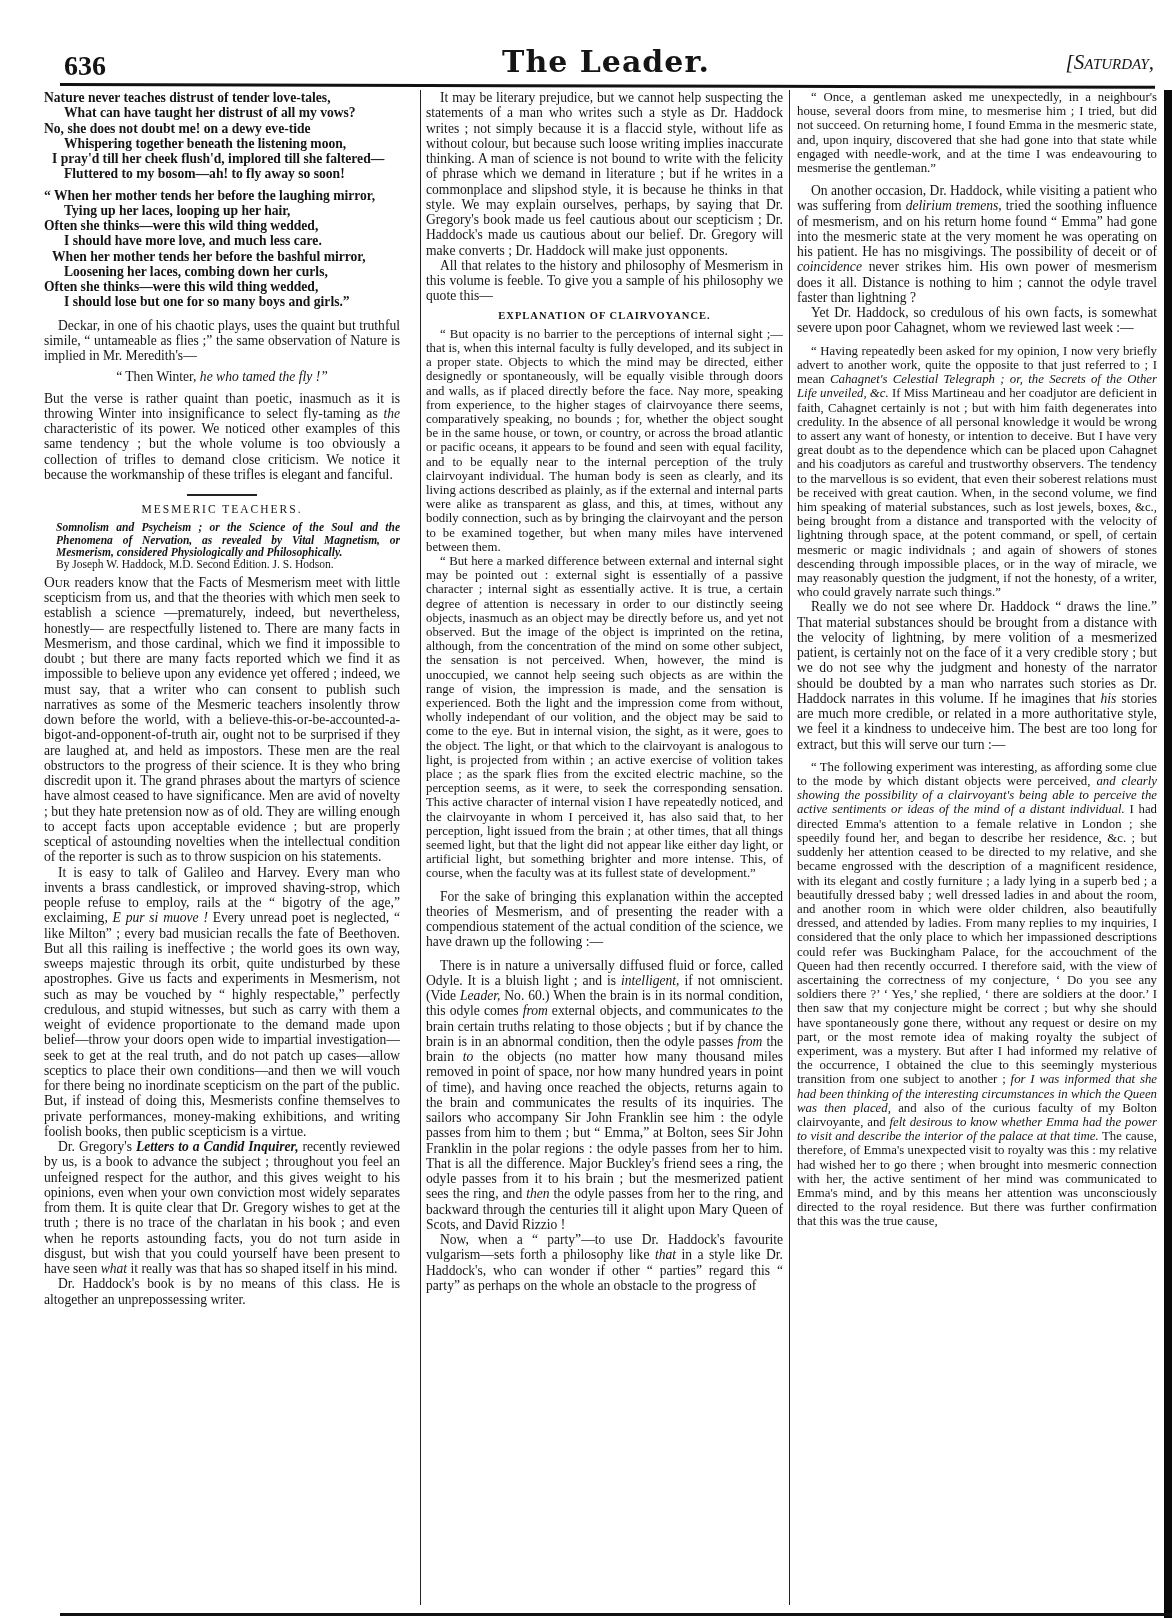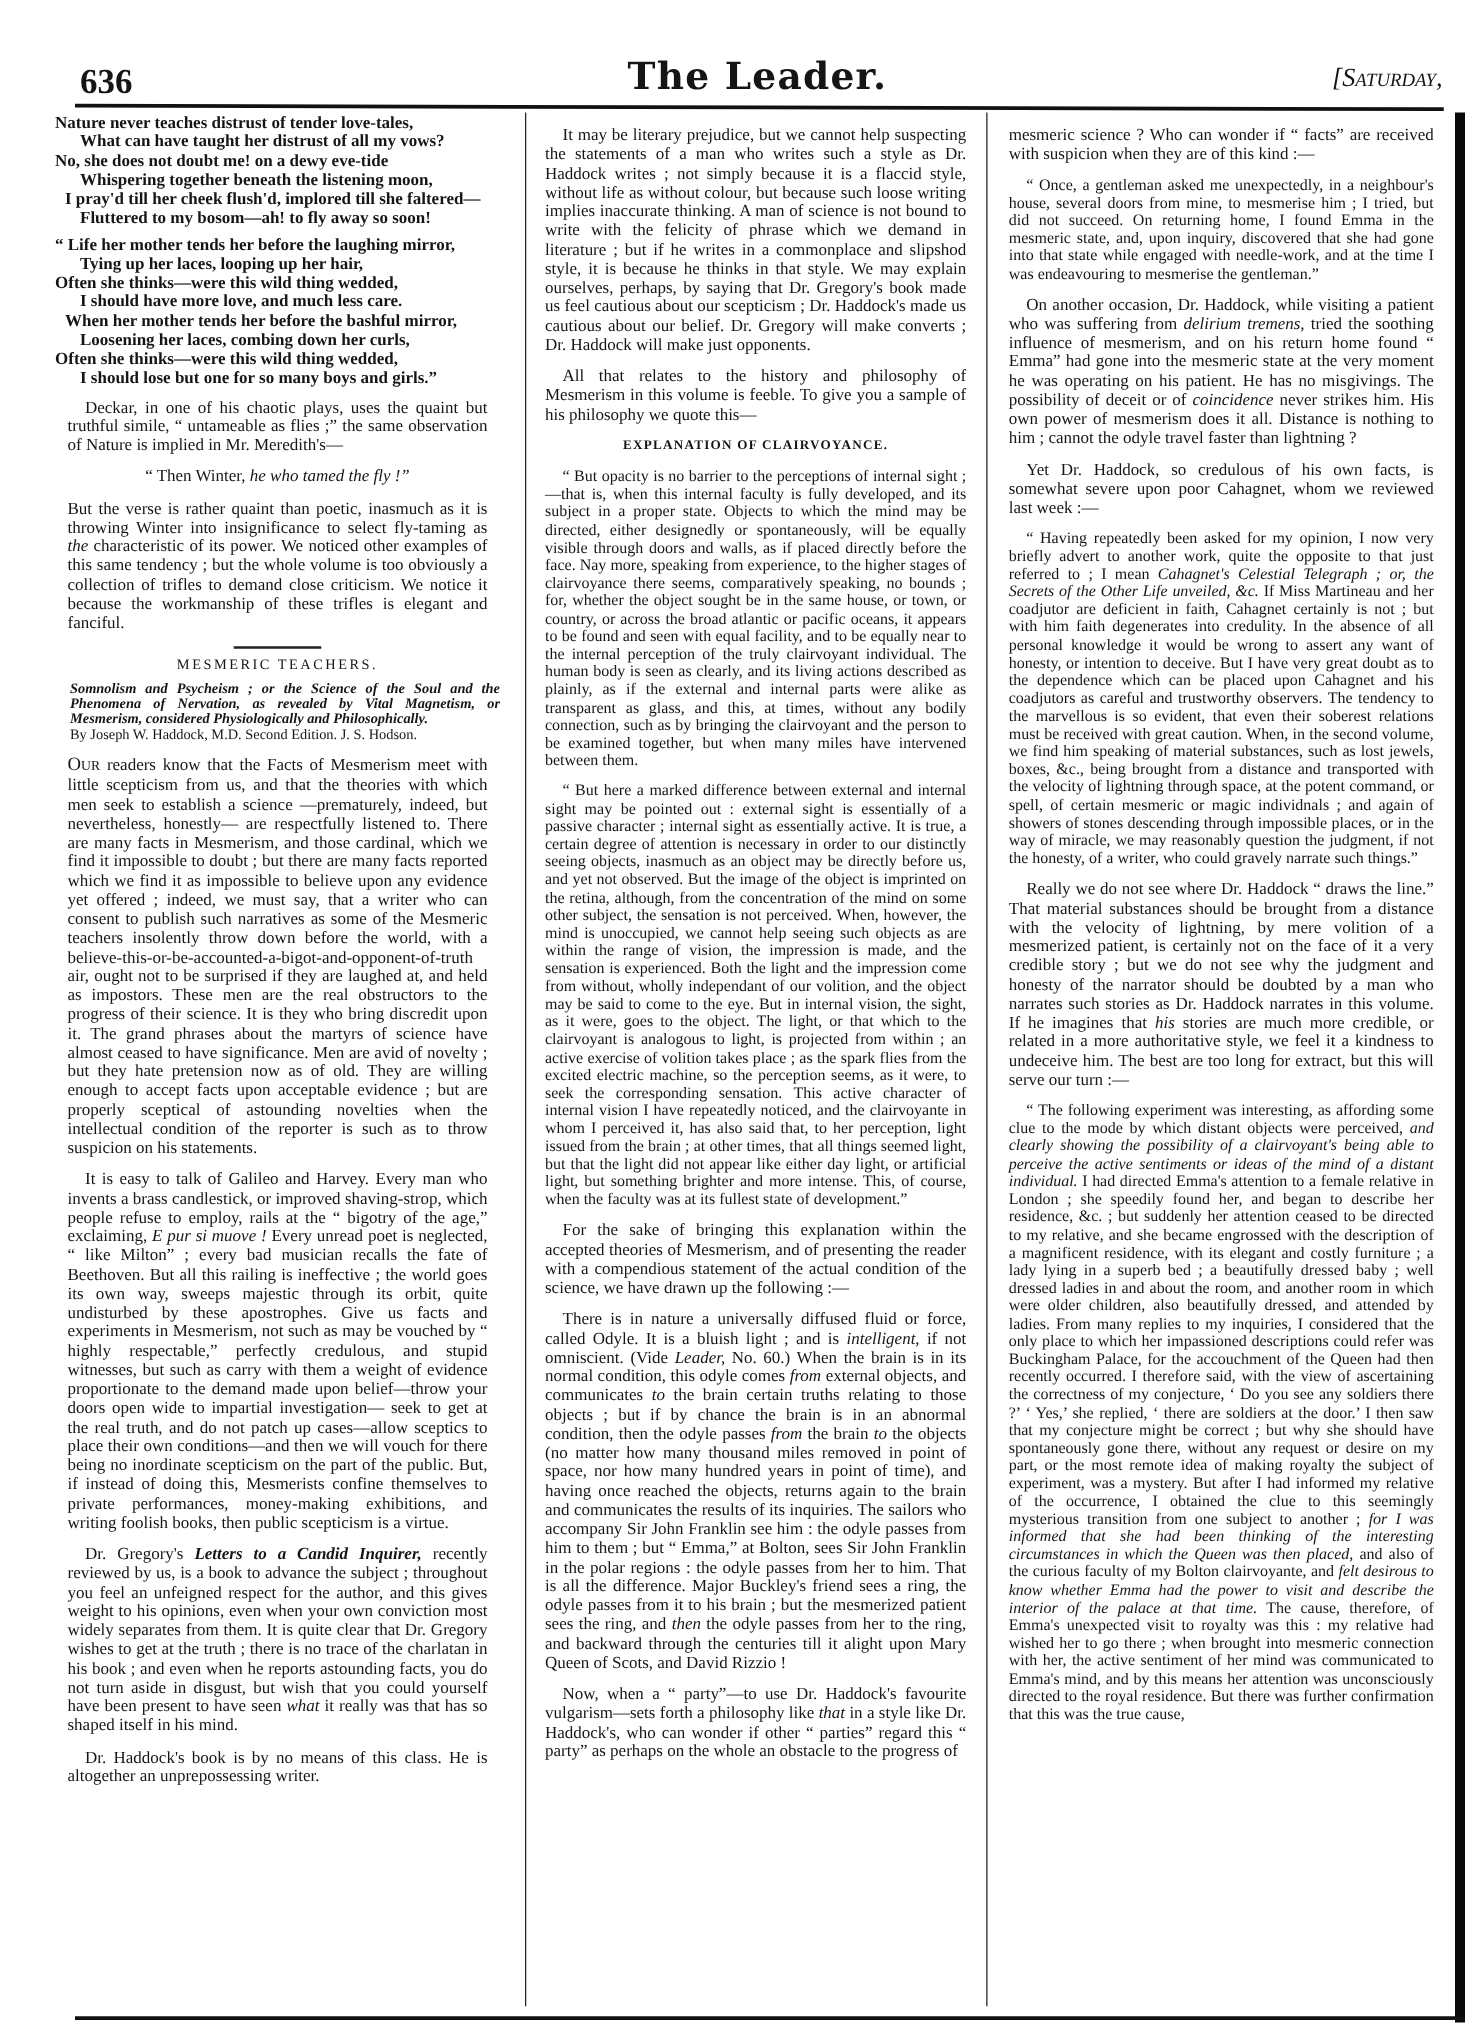--- a/index.html
+++ b/index.html
@@ -33,21 +33,21 @@
   }
   .col1 { left: 44px; width: 356px; }
   .col2 { left: 426px; width: 357px; }
   .col3 { left: 797px; width: 360px; }
   .vsep { position: absolute; top: 90px; width: 1px; height: 1515px; background: #222; }
   .vsep1 { left: 420px; }
   .vsep2 { left: 789px; }
   .bottom-rule { position: absolute; left: 60px; top: 1613px; width: 1112px; height: 3px; background: #111; }
   .right-edge { position: absolute; left: 1164px; top: 90px; width: 8px; height: 1528px; background: #0a0a0a; }
 
-  p { margin: 10px; text-indent: 14px; }
+  p { margin: 0; text-indent: 14px; }
   p.noindent { text-indent: 0; }
   p.gap { margin-top: 8px; }
   .verse { text-align: left; font-weight: bold; }
   .verse .l { padding-left: 8px; text-indent: -8px; }
   .verse .l.in1 { padding-left: 28px; text-indent: -8px; }
   .centered-quote { text-align: center; text-indent: 0; margin: 6px 0; }
   .sec-rule { width: 70px; height: 2px; background: #222; margin: 12px auto 6px auto; }
   .section-heading {
     text-align: center; font-size: 11.5px; letter-spacing: 2px; margin: 6px 0 4px 0;
     text-indent: 0;
@@ -84,21 +84,21 @@
 <div class="col col1">
   <div class="verse">
     <div class="l">Nature never teaches distrust of tender love-tales,</div>
     <div class="l in1">What can have taught her distrust of all my vows?</div>
     <div class="l">No, she does not doubt me! on a dewy eve-tide</div>
     <div class="l in1">Whispering together beneath the listening moon,</div>
     <div class="l" style="padding-left:60px;text-indent:-52px">I pray'd till her cheek flush'd, implored till she faltered—</div>
     <div class="l in1">Fluttered to my bosom—ah! to fly away so soon!</div>
   </div>
   <div class="verse" style="margin-top:6px">
-    <div class="l" style="padding-left:60px;text-indent:-60px">“ Life her mother tends her before the laughing mirror,</div>
+    <div class="l" style="padding-left:60px;text-indent:-60px">“ When her mother tends her before the laughing mirror,</div>
     <div class="l in1">Tying up her laces, looping up her hair,</div>
     <div class="l">Often she thinks—were this wild thing wedded,</div>
     <div class="l in1">I should have more love, and much less care.</div>
     <div class="l" style="padding-left:60px;text-indent:-52px">When her mother tends her before the bashful mirror,</div>
     <div class="l in1">Loosening her laces, combing down her curls,</div>
     <div class="l">Often she thinks—were this wild thing wedded,</div>
     <div class="l in1">I should lose but one for so many boys and girls.”</div>
   </div>
   <p class="gap">Deckar, in one of his chaotic plays, uses the quaint but truthful simile, “ untameable as flies ;” the same observation of Nature is implied in Mr. Meredith's—</p>
   <p class="centered-quote"><span>“ Then Winter, </span><em>he who tamed the fly !”</em></p>
@@ -120,20 +120,19 @@
   <p>All that relates to the history and philosophy of Mesmerism in this volume is feeble. To give you a sample of his philosophy we quote this—</p>
   <div class="subheading">EXPLANATION OF CLAIRVOYANCE.</div>
   <p class="quote">“ But opacity is no barrier to the perceptions of internal sight ;—that is, when this internal faculty is fully developed, and its subject in a proper state. Objects to which the mind may be directed, either designedly or spontaneously, will be equally visible through doors and walls, as if placed directly before the face. Nay more, speaking from experience, to the higher stages of clairvoyance there seems, comparatively speaking, no bounds ; for, whether the object sought be in the same house, or town, or country, or across the broad atlantic or pacific oceans, it appears to be found and seen with equal facility, and to be equally near to the internal perception of the truly clairvoyant individual. The human body is seen as clearly, and its living actions described as plainly, as if the external and internal parts were alike as transparent as glass, and this, at times, without any bodily connection, such as by bringing the clairvoyant and the person to be examined together, but when many miles have intervened between them.</p>
   <p class="quote">“ But here a marked difference between external and internal sight may be pointed out : external sight is essentially of a passive character ; internal sight as essentially active. It is true, a certain degree of attention is necessary in order to our distinctly seeing objects, inasmuch as an object may be directly before us, and yet not observed. But the image of the object is imprinted on the retina, although, from the concentration of the mind on some other subject, the sensation is not perceived. When, however, the mind is unoccupied, we cannot help seeing such objects as are within the range of vision, the impression is made, and the sensation is experienced. Both the light and the impression come from without, wholly independant of our volition, and the object may be said to come to the eye. But in internal vision, the sight, as it were, goes to the object. The light, or that which to the clairvoyant is analogous to light, is projected from within ; an active exercise of volition takes place ; as the spark flies from the excited electric machine, so the perception seems, as it were, to seek the corresponding sensation. This active character of internal vision I have repeatedly noticed, and the clairvoyante in whom I perceived it, has also said that, to her perception, light issued from the brain ; at other times, that all things seemed light, but that the light did not appear like either day light, or artificial light, but something brighter and more intense. This, of course, when the faculty was at its fullest state of development.”</p>
   <p class="gap">For the sake of bringing this explanation within the accepted theories of Mesmerism, and of presenting the reader with a compendious statement of the actual condition of the science, we have drawn up the following :—</p>
   <p class="gap"><span>There is in nature a universally diffused fluid or force, called Odyle. It is a bluish light ; and is </span><em>intelligent,</em><span> if not omniscient. (Vide </span><em>Leader,</em><span> No. 60.) When the brain is in its normal condition, this odyle comes </span><em>from</em><span> external objects, and communicates </span><em>to</em><span> the brain certain truths relating to those objects ; but if by chance the brain is in an abnormal condition, then the odyle passes </span><em>from</em><span> the brain </span><em>to</em><span> the objects (no matter how many thousand miles removed in point of space, nor how many hundred years in point of time), and having once reached the objects, returns again to the brain and communicates the results of its inquiries. The sailors who accompany Sir John Franklin see him : the odyle passes from him to them ; but “ Emma,” at Bolton, sees Sir John Franklin in the polar regions : the odyle passes from her to him. That is all the difference. Major Buckley's friend sees a ring, the odyle passes from it to his brain ; but the mesmerized patient sees the ring, and </span><em>then</em><span> the odyle passes from her to the ring, and backward through the centuries till it alight upon Mary Queen of Scots, and David Rizzio !</span></p>
   <p><span>Now, when a “ party”—to use Dr. Haddock's favourite vulgarism—sets forth a philosophy like </span><em>that</em><span> in a style like Dr. Haddock's, who can wonder if other “ parties” regard this “ party” as perhaps on the whole an obstacle to the progress of</span></p>
 </div>
 
 <div class="col col3">
-  <p class="noindent">mesmeric science ? Who can wonder if “ facts” are received with suspicion when they are of this kind :—</p>
   <p class="quote">“ Once, a gentleman asked me unexpectedly, in a neighbour's house, several doors from mine, to mesmerise him ; I tried, but did not succeed. On returning home, I found Emma in the mesmeric state, and, upon inquiry, discovered that she had gone into that state while engaged with needle-work, and at the time I was endeavouring to mesmerise the gentleman.”</p>
   <p class="gap"><span>On another occasion, Dr. Haddock, while visiting a patient who was suffering from </span><em>delirium tremens,</em><span> tried the soothing influence of mesmerism, and on his return home found “ Emma” had gone into the mesmeric state at the very moment he was operating on his patient. He has no misgivings. The possibility of deceit or of </span><em>coincidence</em><span> never strikes him. His own power of mesmerism does it all. Distance is nothing to him ; cannot the odyle travel faster than lightning ?</span></p>
   <p>Yet Dr. Haddock, so credulous of his own facts, is somewhat severe upon poor Cahagnet, whom we reviewed last week :—</p>
   <p class="quote gap"><span>“ Having repeatedly been asked for my opinion, I now very briefly advert to another work, quite the opposite to that just referred to ; I mean </span><em>Cahagnet's Celestial Telegraph ; or, the Secrets of the Other Life unveiled, &amp;c.</em><span> If Miss Martineau and her coadjutor are deficient in faith, Cahagnet certainly is not ; but with him faith degenerates into credulity. In the absence of all personal knowledge it would be wrong to assert any want of honesty, or intention to deceive. But I have very great doubt as to the dependence which can be placed upon Cahagnet and his coadjutors as careful and trustworthy observers. The tendency to the marvellous is so evident, that even their soberest relations must be received with great caution. When, in the second volume, we find him speaking of material substances, such as lost jewels, boxes, &amp;c., being brought from a distance and transported with the velocity of lightning through space, at the potent command, or spell, of certain mesmeric or magic individnals ; and again of showers of stones descending through impossible places, or in the way of miracle, we may reasonably question the judgment, if not the honesty, of a writer, who could gravely narrate such things.”</span></p>
   <p><span>Really we do not see where Dr. Haddock “ draws the line.” That material substances should be brought from a distance with the velocity of lightning, by mere volition of a mesmerized patient, is certainly not on the face of it a very credible story ; but we do not see why the judgment and honesty of the narrator should be doubted by a man who narrates such stories as Dr. Haddock narrates in this volume. If he imagines that </span><em>his</em><span> stories are much more credible, or related in a more authoritative style, we feel it a kindness to undeceive him. The best are too long for extract, but this will serve our turn :—</span></p>
   <p class="quote gap"><span>“ The following experiment was interesting, as affording some clue to the mode by which distant objects were perceived, </span><em>and clearly showing the possibility of a clairvoyant's being able to perceive the active sentiments or ideas of the mind of a distant individual.</em><span> I had directed Emma's attention to a female relative in London ; she speedily found her, and began to describe her residence, &amp;c. ; but suddenly her attention ceased to be directed to my relative, and she became engrossed with the description of a magnificent residence, with its elegant and costly furniture ; a lady lying in a superb bed ; a beautifully dressed baby ; well dressed ladies in and about the room, and another room in which were older children, also beautifully dressed, and attended by ladies. From many replies to my inquiries, I considered that the only place to which her impassioned descriptions could refer was Buckingham Palace, for the accouchment of the Queen had then recently occurred. I therefore said, with the view of ascertaining the correctness of my conjecture, ‘ Do you see any soldiers there ?’ ‘ Yes,’ she replied, ‘ there are soldiers at the door.’ I then saw that my conjecture might be correct ; but why she should have spontaneously gone there, without any request or desire on my part, or the most remote idea of making royalty the subject of experiment, was a mystery. But after I had informed my relative of the occurrence, I obtained the clue to this seemingly mysterious transition from one subject to another ; </span><em>for I was informed that she had been thinking of the interesting circumstances in which the Queen was then placed,</em><span> and also of the curious faculty of my Bolton clairvoyante, and </span><em>felt desirous to know whether Emma had the power to visit and describe the interior of the palace at that time.</em><span> The cause, therefore, of Emma's unexpected visit to royalty was this : my relative had wished her to go there ; when brought into mesmeric connection with her, the active sentiment of her mind was communicated to Emma's mind, and by this means her attention was unconsciously directed to the royal residence. But there was further confirmation that this was the true cause,</span></p>
 </div>
 
 </body></html>

